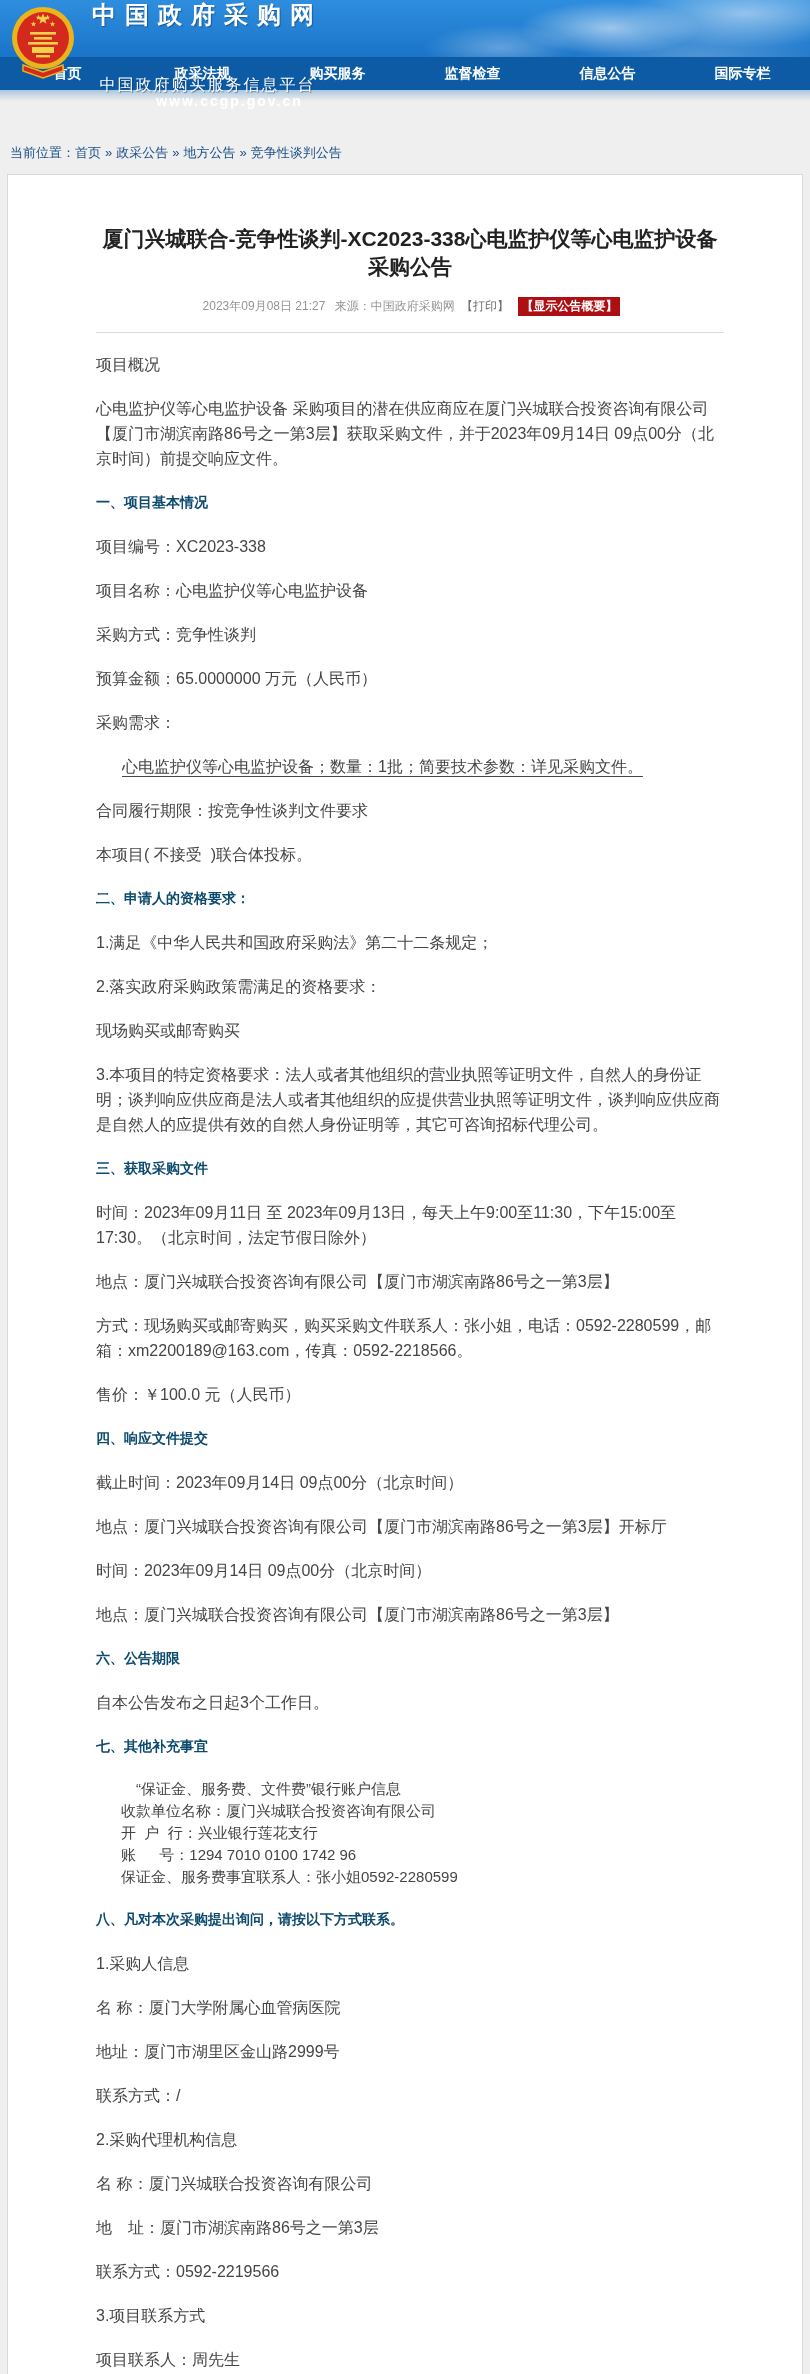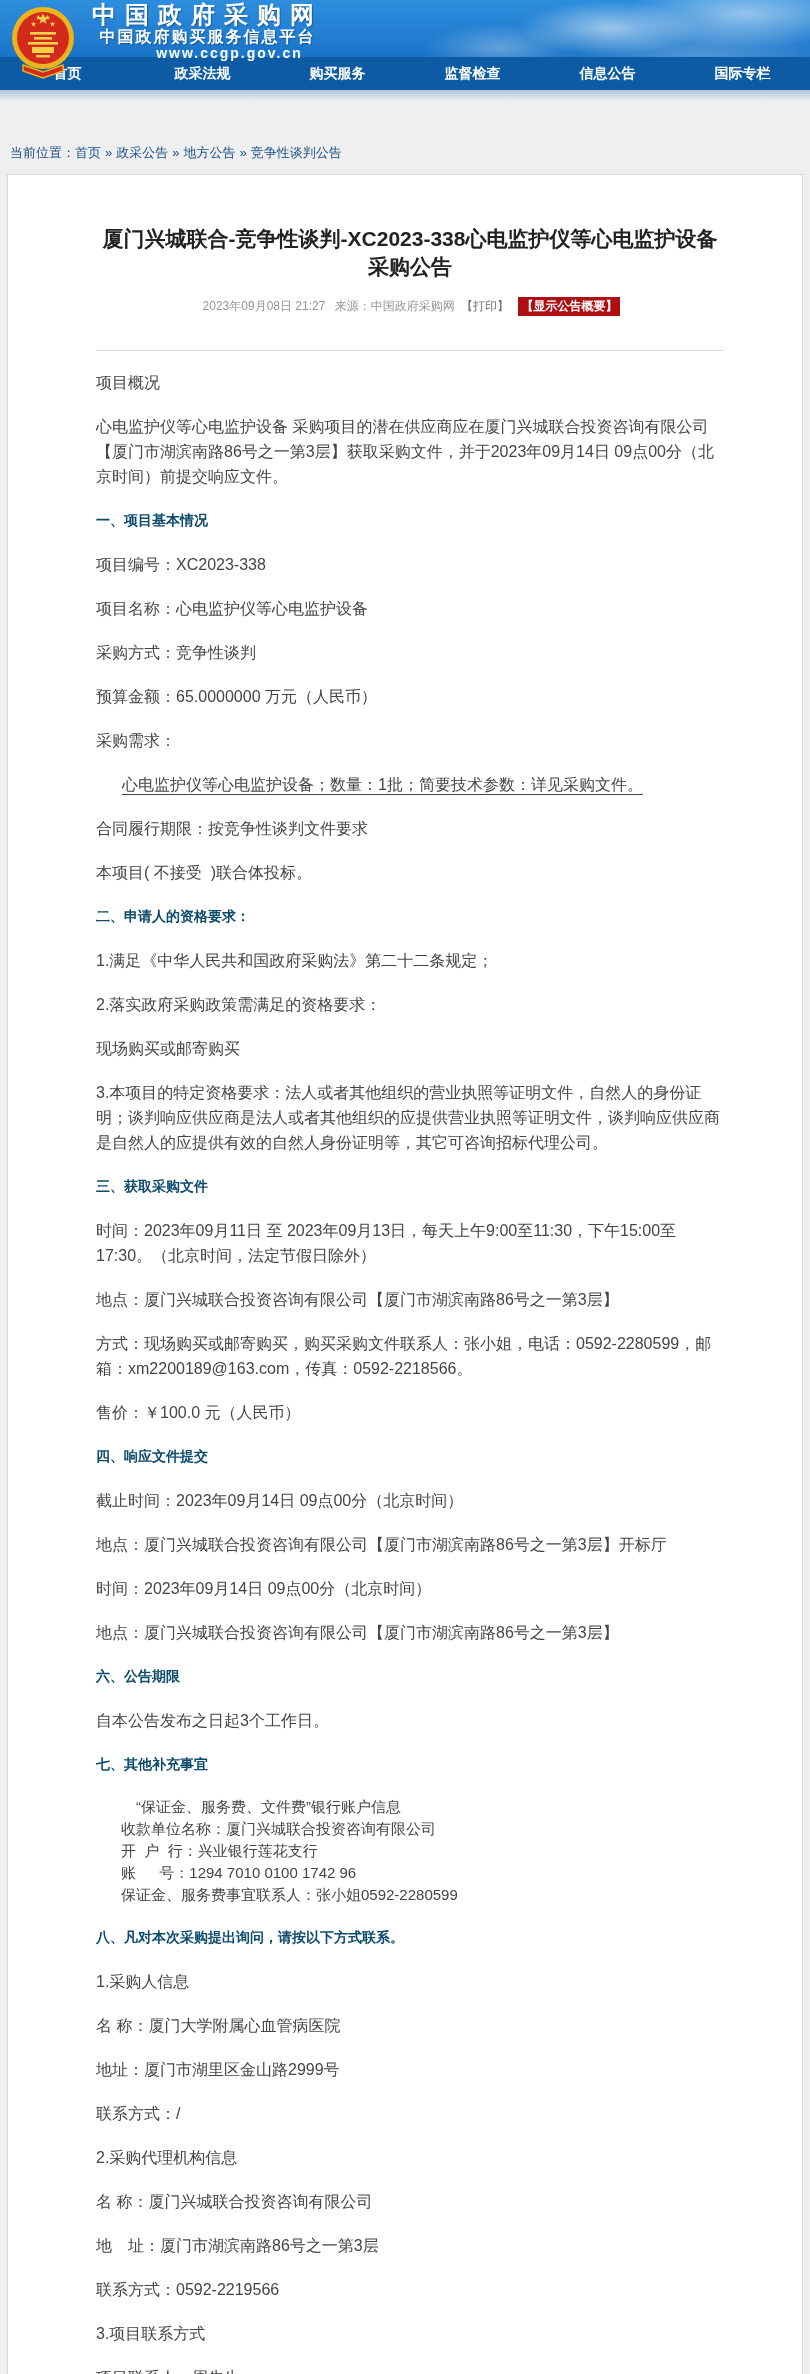--- a/index.html
+++ b/index.html
@@ -18,21 +18,21 @@
       radial-gradient(ellipse 170px 48px at 745px 14px, rgba(255,255,255,.50), rgba(255,255,255,0) 70%),
       radial-gradient(ellipse 110px 34px at 500px 48px, rgba(255,255,255,.30), rgba(255,255,255,0) 70%),
       radial-gradient(ellipse 200px 60px at 700px 60px, rgba(255,255,255,.25), rgba(255,255,255,0) 70%),
       linear-gradient(180deg, #2e8ede 0%, #1a74c8 100%);
     overflow: visible;
     z-index: 3;
   }
   .emblem { position: absolute; left: 8px; top: 5px; z-index: 4; }
   .masthead { position: absolute; left: 92px; top: 2px; color: #fff; z-index: 4; text-align: center; }
   .masthead .t1 { font-size: 24px; font-weight: bold; letter-spacing: 9px; text-shadow: 1px 1px 1px rgba(0,40,90,.45); line-height: 25px; }
-  .masthead .t2 { font-size: 16px; font-weight: bold; letter-spacing: 2px; text-shadow: 1px 1px 1px rgba(0,40,90,.45); line-height: 19px; }
+  .masthead .t2 { font-size: 16px; font-weight: normal; letter-spacing: 2px; text-shadow: 1px 1px 1px rgba(0,40,90,.45); line-height: 19px; margin-top: 48px; }
   .masthead .t3 { font-size: 14px; font-weight: bold; letter-spacing: 2px; margin-left: 44px; line-height: 15px; }
   
   .main-nav { height: 33px; background: #0d5ba4; display: flex; position: relative; z-index: 2; }
   .nav-item {
     flex: 1; text-align: center; line-height: 33px;
     color: #fff; font-weight: bold; font-size: 14px; text-decoration: none; cursor: pointer;
   }
   .nav-shadow { height: 12px; background: linear-gradient(180deg, #aac7de 0%, #e7e9ea 80%, #efefef 100%); }
   
   .breadcrumb { margin: 42px 0 12px 10px; font-size: 13px; color: #1d5086; }
@@ -40,21 +40,21 @@
   .crumb-sep { margin: 0 4px; }
   
   .card {
     margin: 0 7px; background: #fff; border: 1px solid #d9d9d9;
     padding: 50px 78px 90px 88px; min-height: 2152px;
   }
   .art-title {
     text-align: center; font-size: 21px; font-weight: bold; color: #222;
     line-height: 28px; margin-bottom: 16px;
   }
-  .meta { text-align: center; font-size: 12px; color: #949494; margin-bottom: 34px; }
+  .meta { text-align: center; font-size: 12px; color: #949494; margin-bottom: 16px; }
   .meta .mi { margin: 0 3px; }
   .meta a.print { color: #6f6f6f; text-decoration: none; cursor: pointer; }
   .badge {
     display: inline-block; background: #ad0f13; color: #fff; font-weight: bold;
     padding: 1px 3px; margin-left: 6px; cursor: pointer;
   }
   .meta-divider { border: none; border-top: 1px solid #dcdcdc; margin: 0 0 6px 0; }
   
   .article-body { color: #454545; }
   .blk { margin: 19px 0; line-height: 25px; font-size: 16px; white-space: pre-wrap; }

